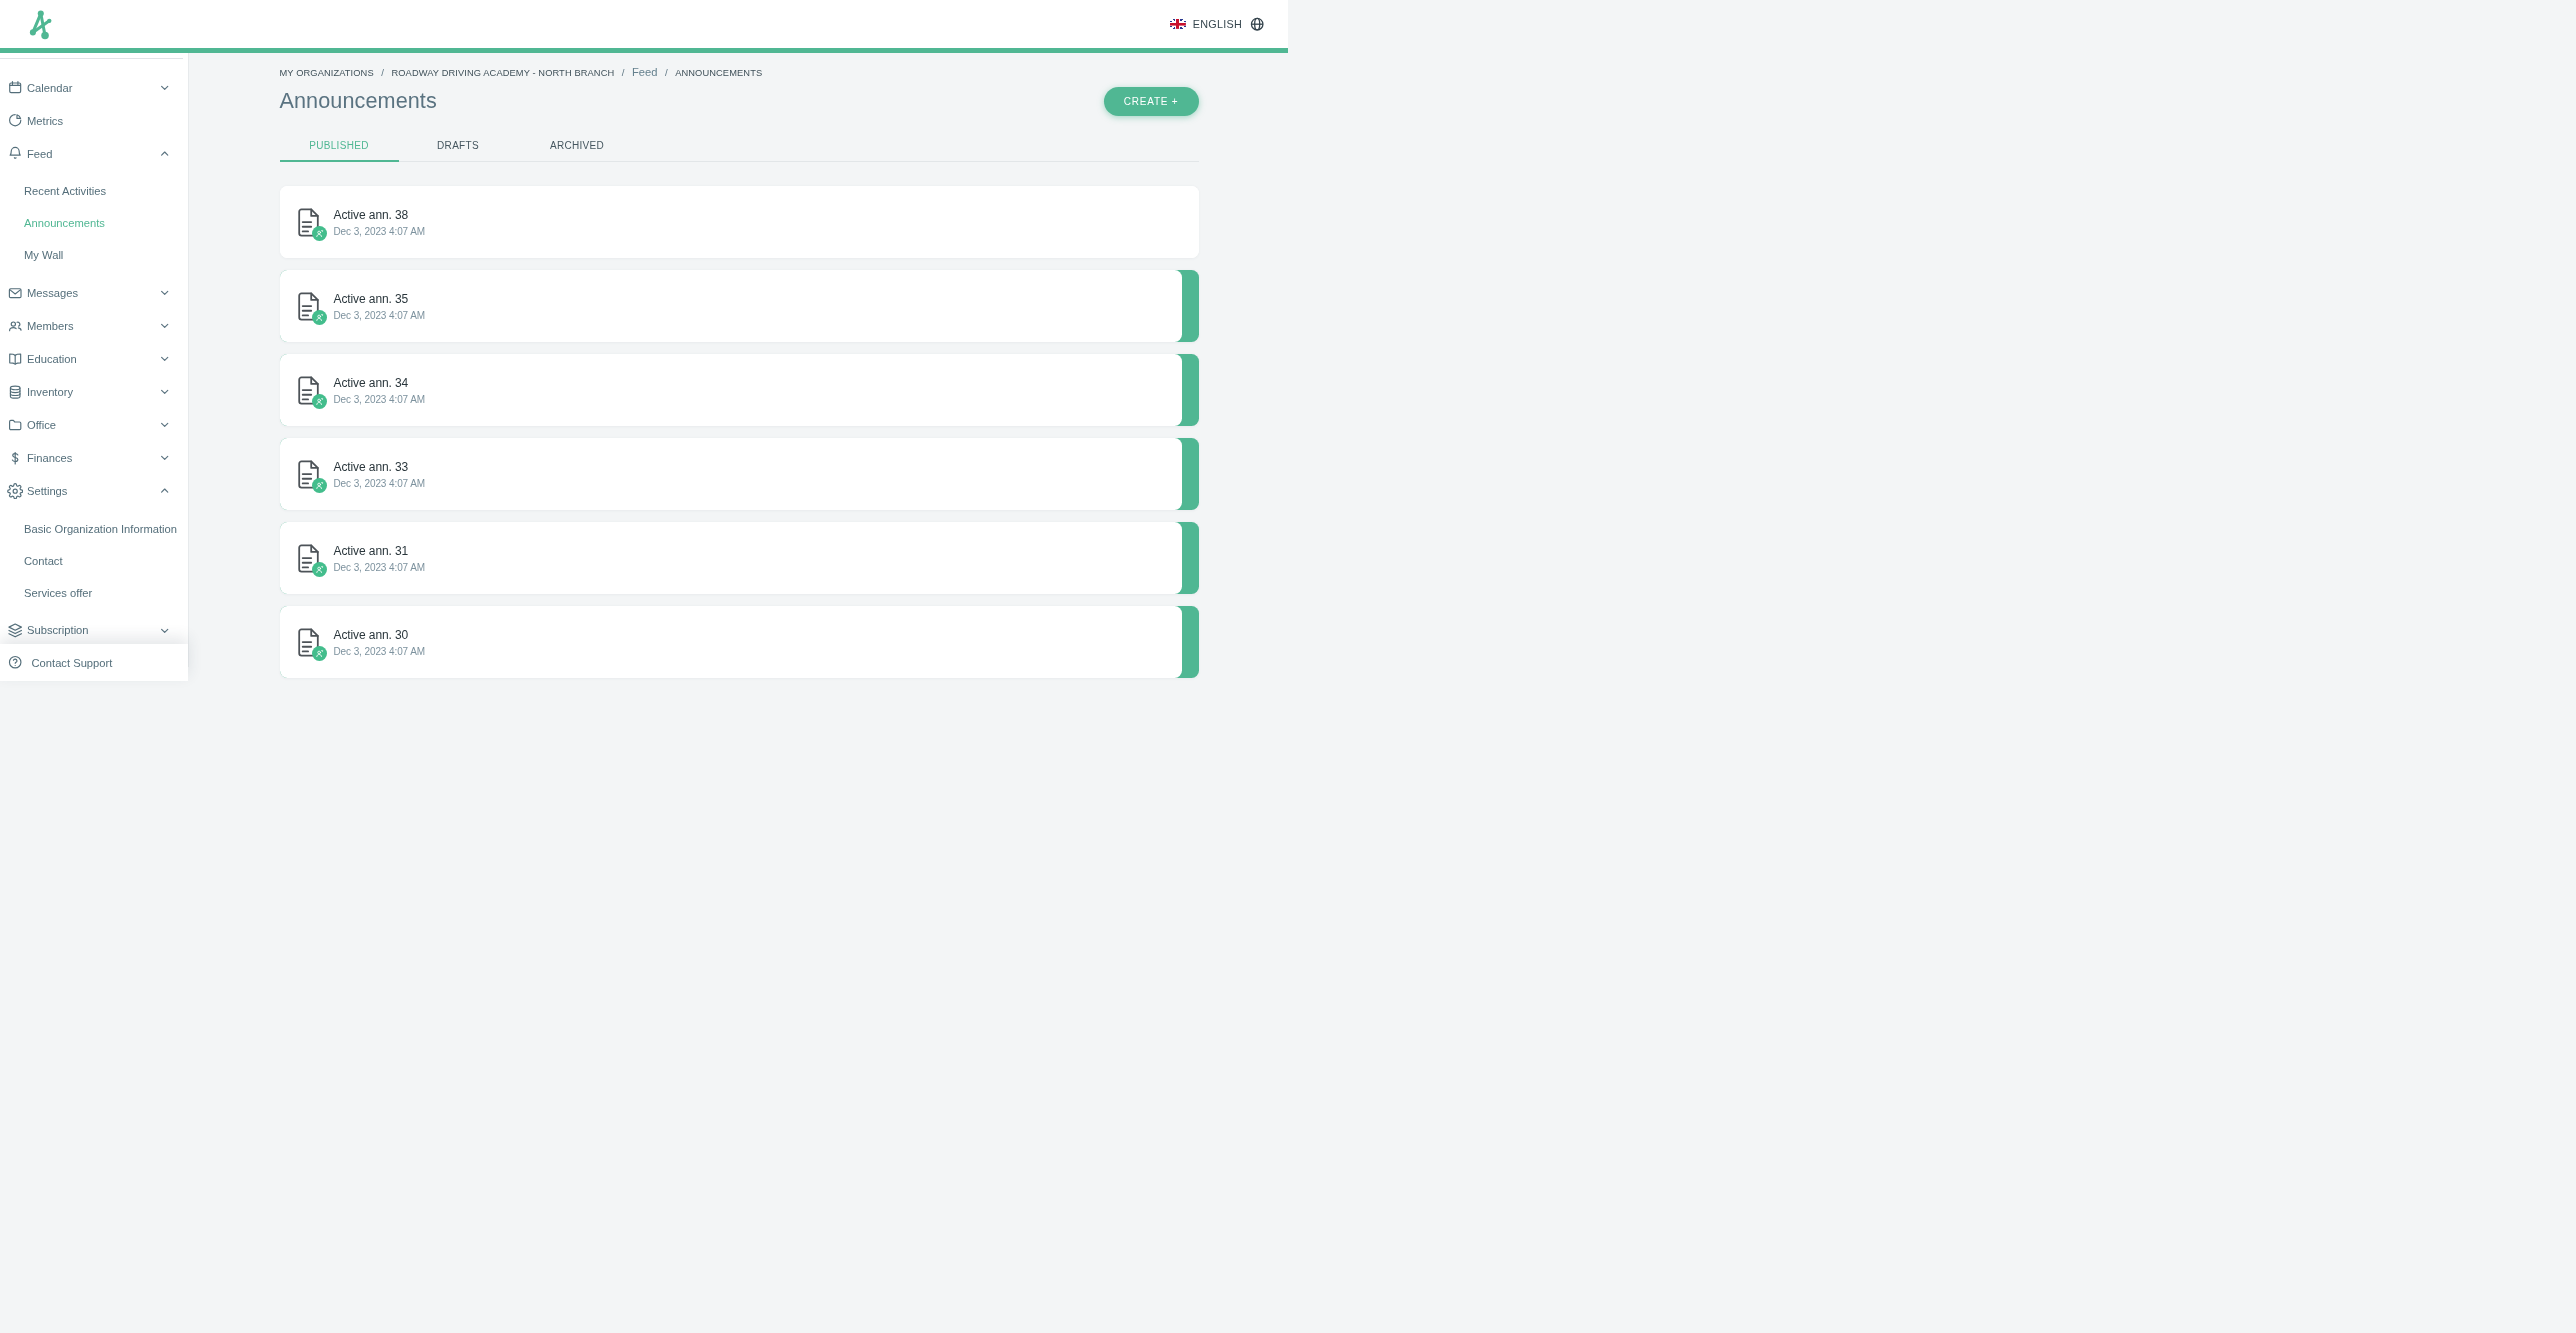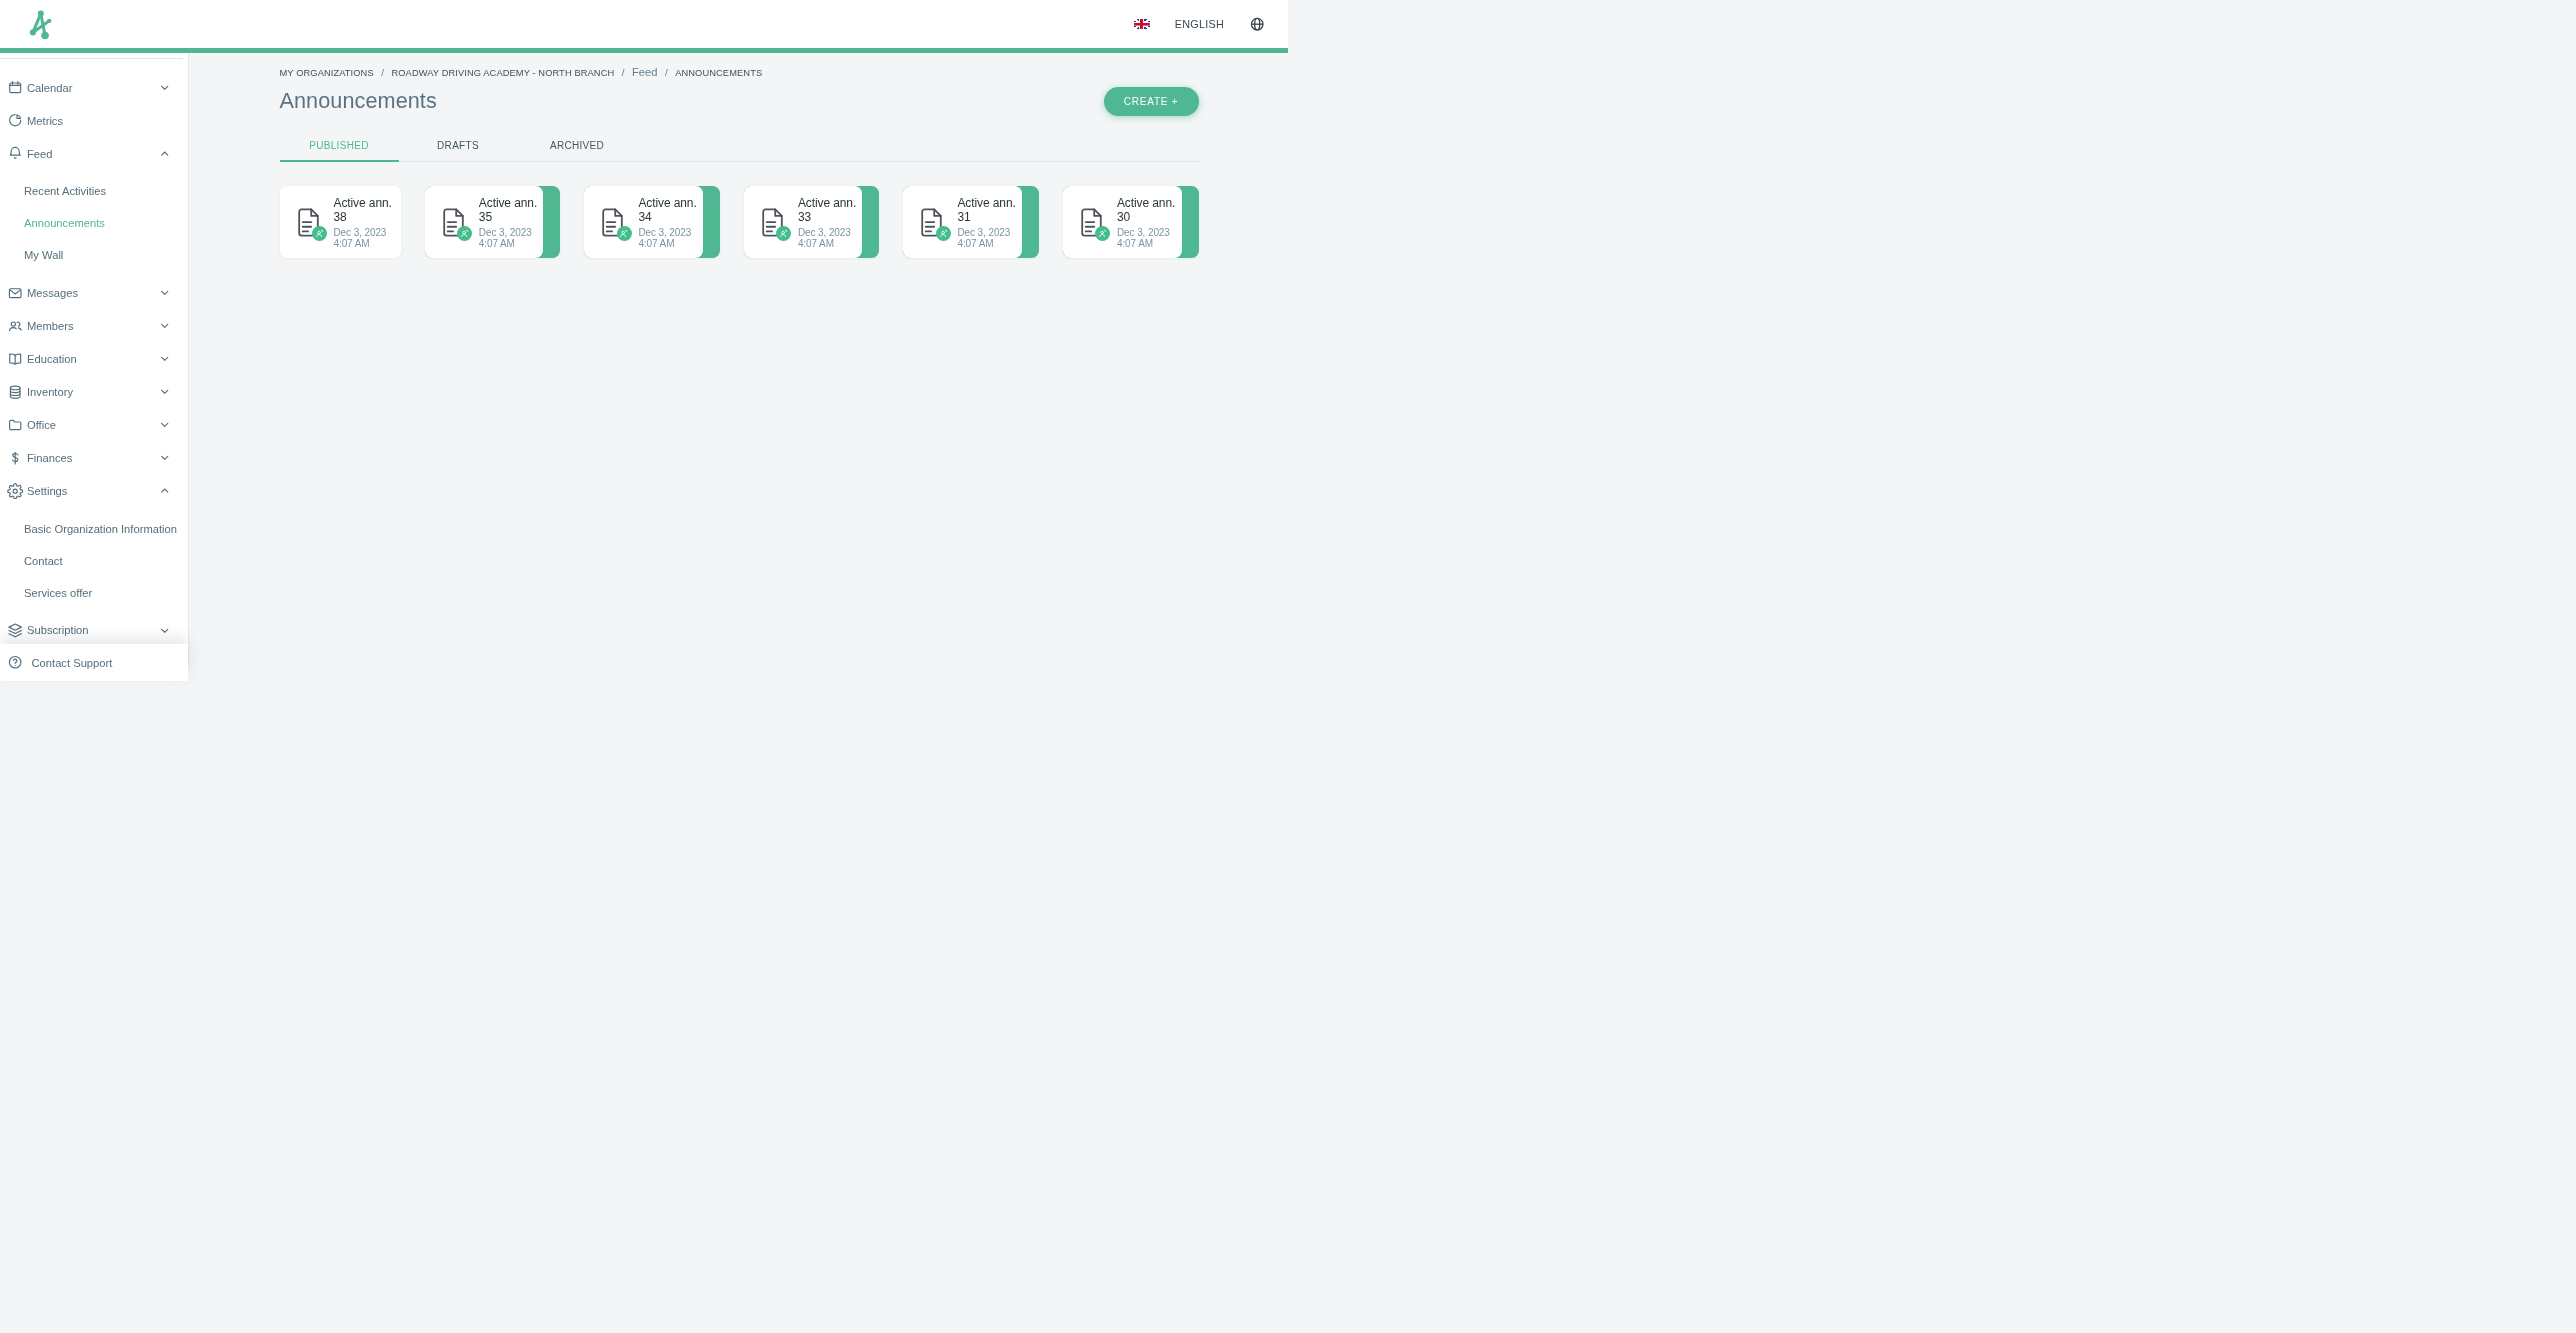--- a/index.html
+++ b/index.html
@@ -14,21 +14,21 @@
     font-family:"Liberation Sans","DejaVu Sans",sans-serif;
     background:#f3f5f6;color:var(--slate);
   }
   
   .header{
     position:absolute;top:0;left:0;width:1288px;height:48px;background:#fff;
     display:flex;align-items:center;justify-content:space-between;
     padding:0 22.4px 0 22.4px;z-index:30;
   }
   .logo{width:34px;height:37px;margin-left:3px;}
-  .lang{display:flex;align-items:center;gap:25px;cursor:pointer;}
+  .lang{display:flex;align-items:center;gap:7px;cursor:pointer;}
   .lang .flag{
     width:15.7px;height:9.7px;border-radius:0.7px;
     background:
       linear-gradient(#c8102e,#c8102e) center/100% 26% no-repeat,
       linear-gradient(#c8102e,#c8102e) center/20% 100% no-repeat,
       linear-gradient(#fff,#fff) center/100% 44% no-repeat,
       linear-gradient(#fff,#fff) center/32% 100% no-repeat,
       linear-gradient(to bottom right,transparent 44%,#fff 44%,#fff 56%,transparent 56%),
       linear-gradient(to bottom left,transparent 44%,#fff 44%,#fff 56%,transparent 56%),
       #2b3990;
@@ -81,21 +81,21 @@
   }
   .tabs{margin-top:13.4px;display:flex;position:relative;}
   .tabs::before{content:"";position:absolute;left:0;right:0;bottom:0;height:0.7px;background:#e2e6e8;}
   .tab{
     width:119px;text-align:center;padding:4.5px 0 11.2px 0;font-size:10px;letter-spacing:0.3px;
     color:#45565f;cursor:pointer;position:relative;margin-top:6px;
   }
   .tab.active{color:var(--accent);}
   .tab.active::after{content:"";position:absolute;left:0;bottom:0;width:100%;height:2.2px;background:var(--accent);z-index:1;}
 
-  .cards{margin-top:24.6px;display:flex;gap:24px;}
+  .cards{margin-top:24.6px;display:flex;flex-direction:column;gap:12px;}
   .card{border-radius:7.5px;height:72px;background:#fff;box-shadow:0 0.7px 3px rgba(30,50,70,.05);cursor:pointer;}
   .card.accent{background:var(--accent);}
   .card-inner{background:#fff;border-radius:7.5px;height:100%;display:flex;align-items:center;padding-left:15px;}
   .card.accent .card-inner{margin-right:17px;}
   .doc-wrap{position:relative;width:27px;height:31px;flex:0 0 27px;}
   .doc-wrap .badge{
     position:absolute;right:-5.2px;bottom:-3px;width:15px;height:15px;border-radius:50%;
     background:var(--badge);display:flex;align-items:center;justify-content:center;
   }
   .card-text{margin-left:12px;}

